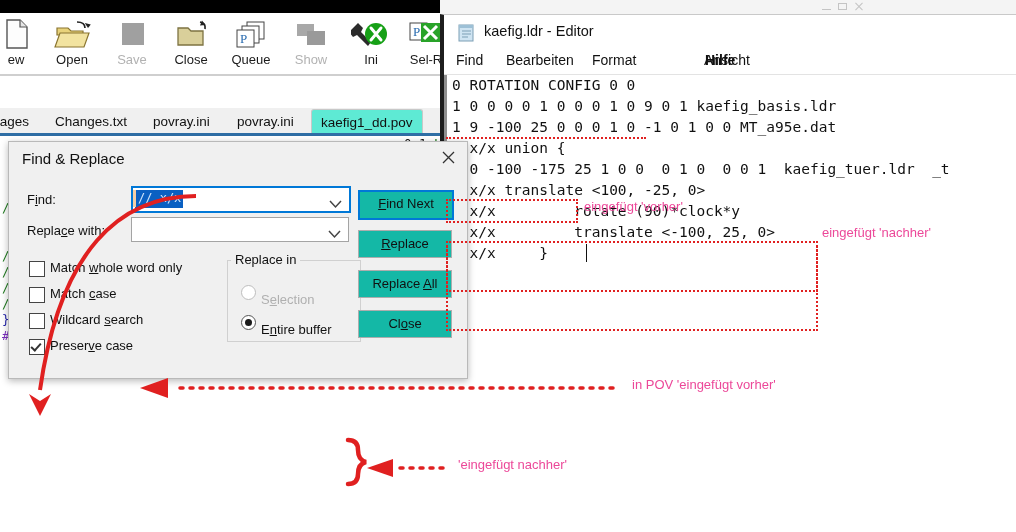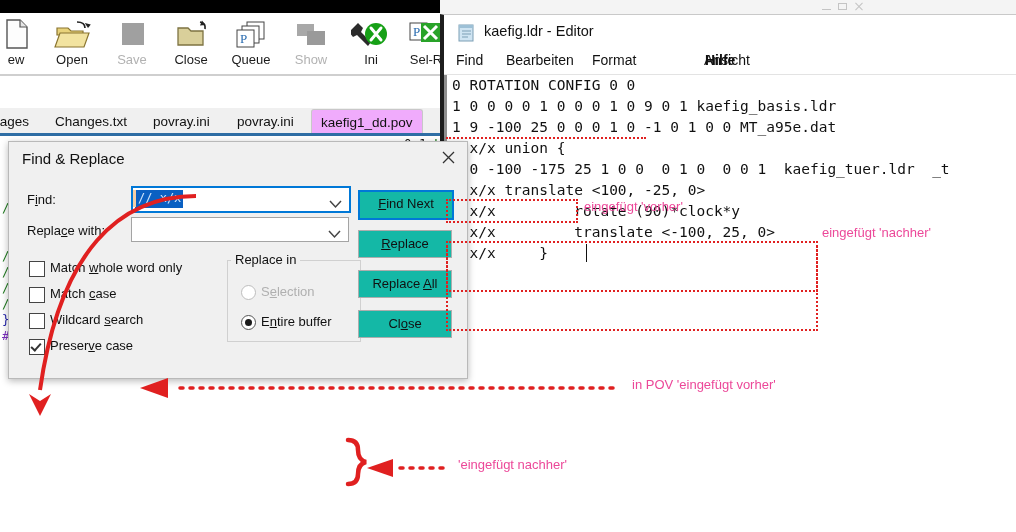--- a/index.html
+++ b/index.html
@@ -36,21 +36,21 @@
   #res-combo .chev{position:absolute;right:7px;top:7px;}
   .dotsep{width:1px;border-left:2px dotted #bdbdbd;}
   #cmd-edit{left:212px;top:4px;width:135px;height:24px;border:1px solid #9a9a9a;background:#fff;}
   #help-area{left:364px;top:4px;width:120px;height:24px;}
   #help-q{position:absolute;left:0;top:0;font-size:17px;font-weight:bold;color:#0b8f0b;}
   #help-tx{position:absolute;left:18px;top:3px;font-size:14px;color:#111;white-space:nowrap;}
 
   
   #tabrow{left:0;top:108px;width:440px;height:26px;background:#f0f0f0;border-bottom:1px solid #c8c8c8;}
   .tab{position:absolute;top:2px;height:24px;line-height:24px;font-size:13.5px;color:#111;padding:0 9px;white-space:nowrap;}
-  .tab.active{background:#f0abfc;border:1px solid #c8c8c8;border-bottom:none;border-radius:3px 3px 0 0;top:1px;height:25px;line-height:25px;}
+  .tab.active{background:#5eead4;border:1px solid #c8c8c8;border-bottom:none;border-radius:3px 3px 0 0;top:1px;height:25px;line-height:25px;}
   #tabrow-underline{left:0;top:133px;width:440px;height:3px;background:#2f6ea5;}
 
   
   #code-area{left:0;top:136px;width:1016px;height:396px;background:#ffffff;
     font-family:"DejaVu Sans Mono","Liberation Mono",monospace;font-size:12.5px;}
   .cl{position:absolute;left:2px;white-space:pre;line-height:16px;}
   .c-com{color:#1f7a1f;}
   .c-kw{color:#7b2fbe;}
   .c-id{color:#9b30a0;}
   .c-obj{color:#8a2be2;}
@@ -74,21 +74,21 @@
   .cbx{position:absolute;width:14px;height:14px;background:#fff;border:1px solid #444;}
   .cbx.checked::after{content:"";position:absolute;left:3px;top:1px;width:4px;height:8px;
     border:solid #333;border-width:0 2px 2px 0;transform:rotate(42deg);}
   .cbx-lbl{position:absolute;font-size:13px;color:#111;white-space:nowrap;}
   .cbx-lbl u{text-decoration:underline;}
   #fd-group{position:absolute;left:218px;top:118px;width:132px;height:80px;border:1px solid #d0d0d0;}
   #fd-group-title{position:absolute;left:222px;top:110px;background:#f0f0f0;padding:0 4px;font-size:13px;color:#111;}
   .radio{position:absolute;width:13px;height:13px;border:1px solid #555;border-radius:50%;background:#fff;}
   .radio.dim{border-color:#bdbdbd;}
   .radio.sel::after{content:"";position:absolute;left:3px;top:3px;width:7px;height:7px;border-radius:50%;background:#1a1a1a;}
-  .rlbl{position:absolute;font-size:13px;color:#111;}
+  .rlbl{position:absolute;font-size:13px;color:#111;margin-top:8px;}
   .rlbl.dim{color:#b0b0b0;}
   .fd-btn{position:absolute;left:349px;width:92px;height:26px;background:#14b8a6;border:1px solid #adadad;
     font-size:13px;color:#111;text-align:center;line-height:26px;}
   .fd-btn.primary{border:2px solid #0078d7;line-height:24px;}
   .fd-btn u{text-decoration:underline;}
 
   
   #notepad{left:440px;top:14px;width:576px;height:274px;background:#ffffff;
     border-left:4px solid #1d1d1d;border-top:1px solid #c9c9c9;}
   #np-titlebar{position:absolute;left:0;top:0;width:572px;height:34px;background:#ffffff;}

